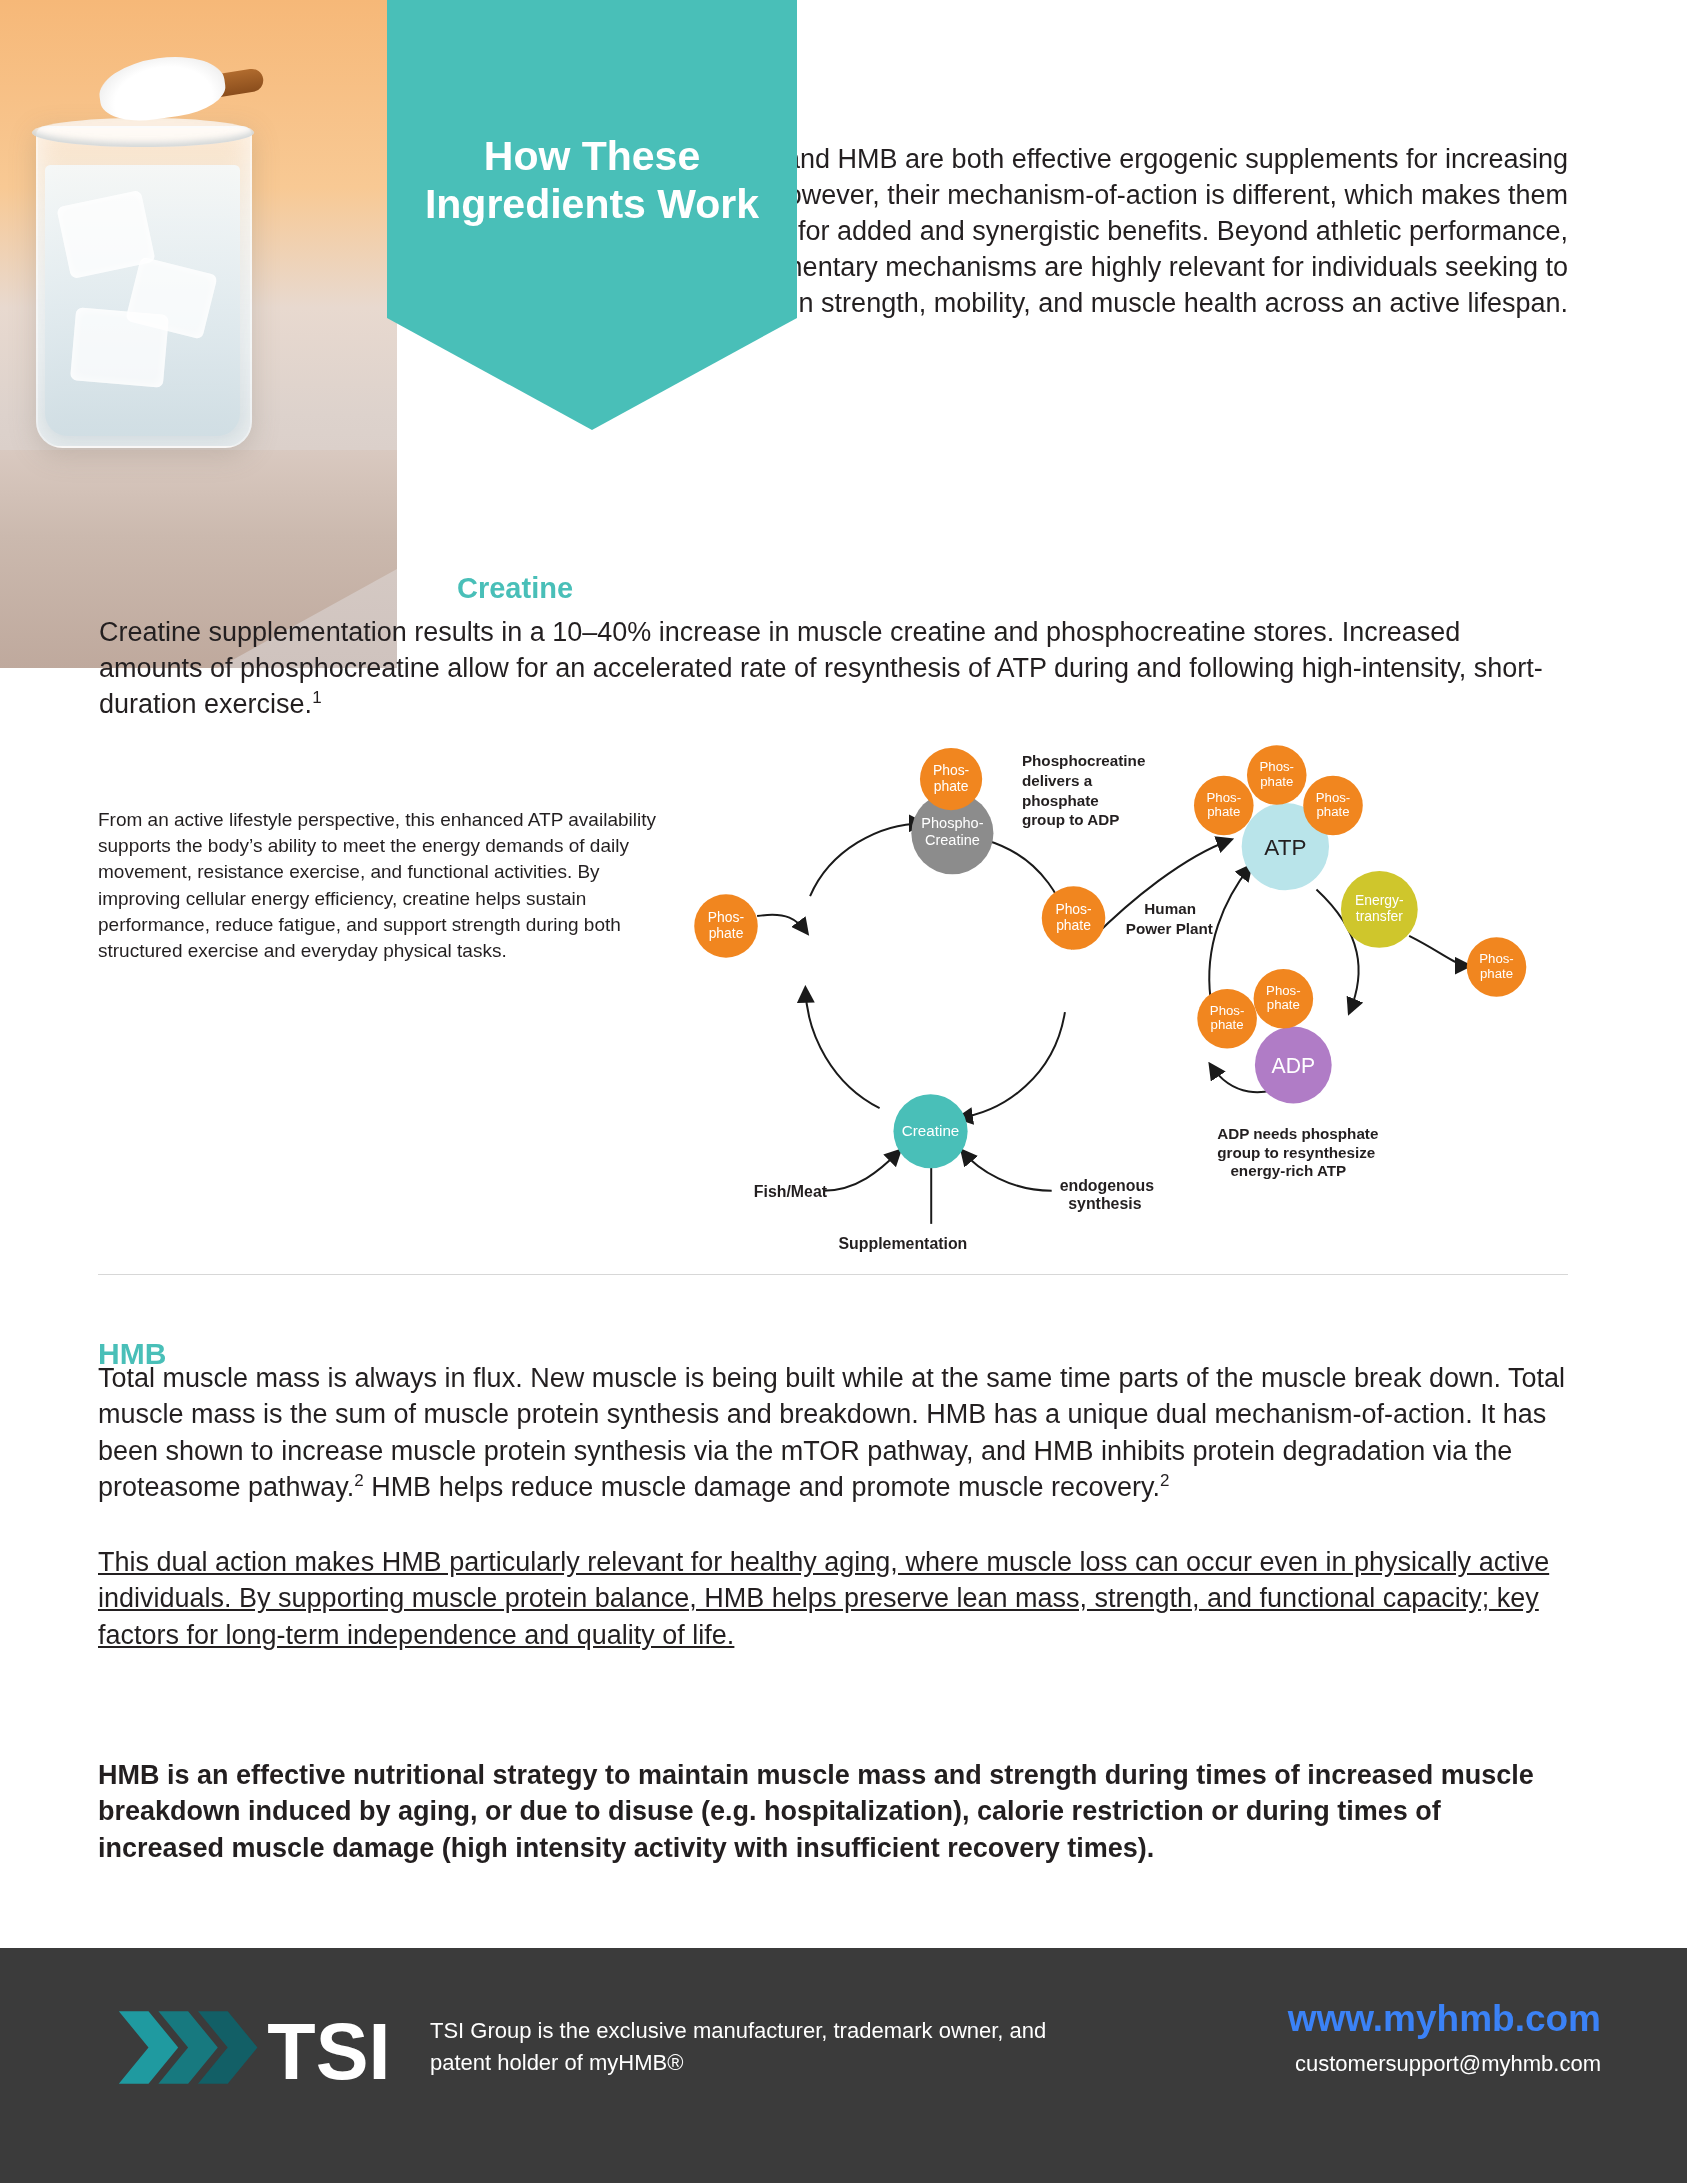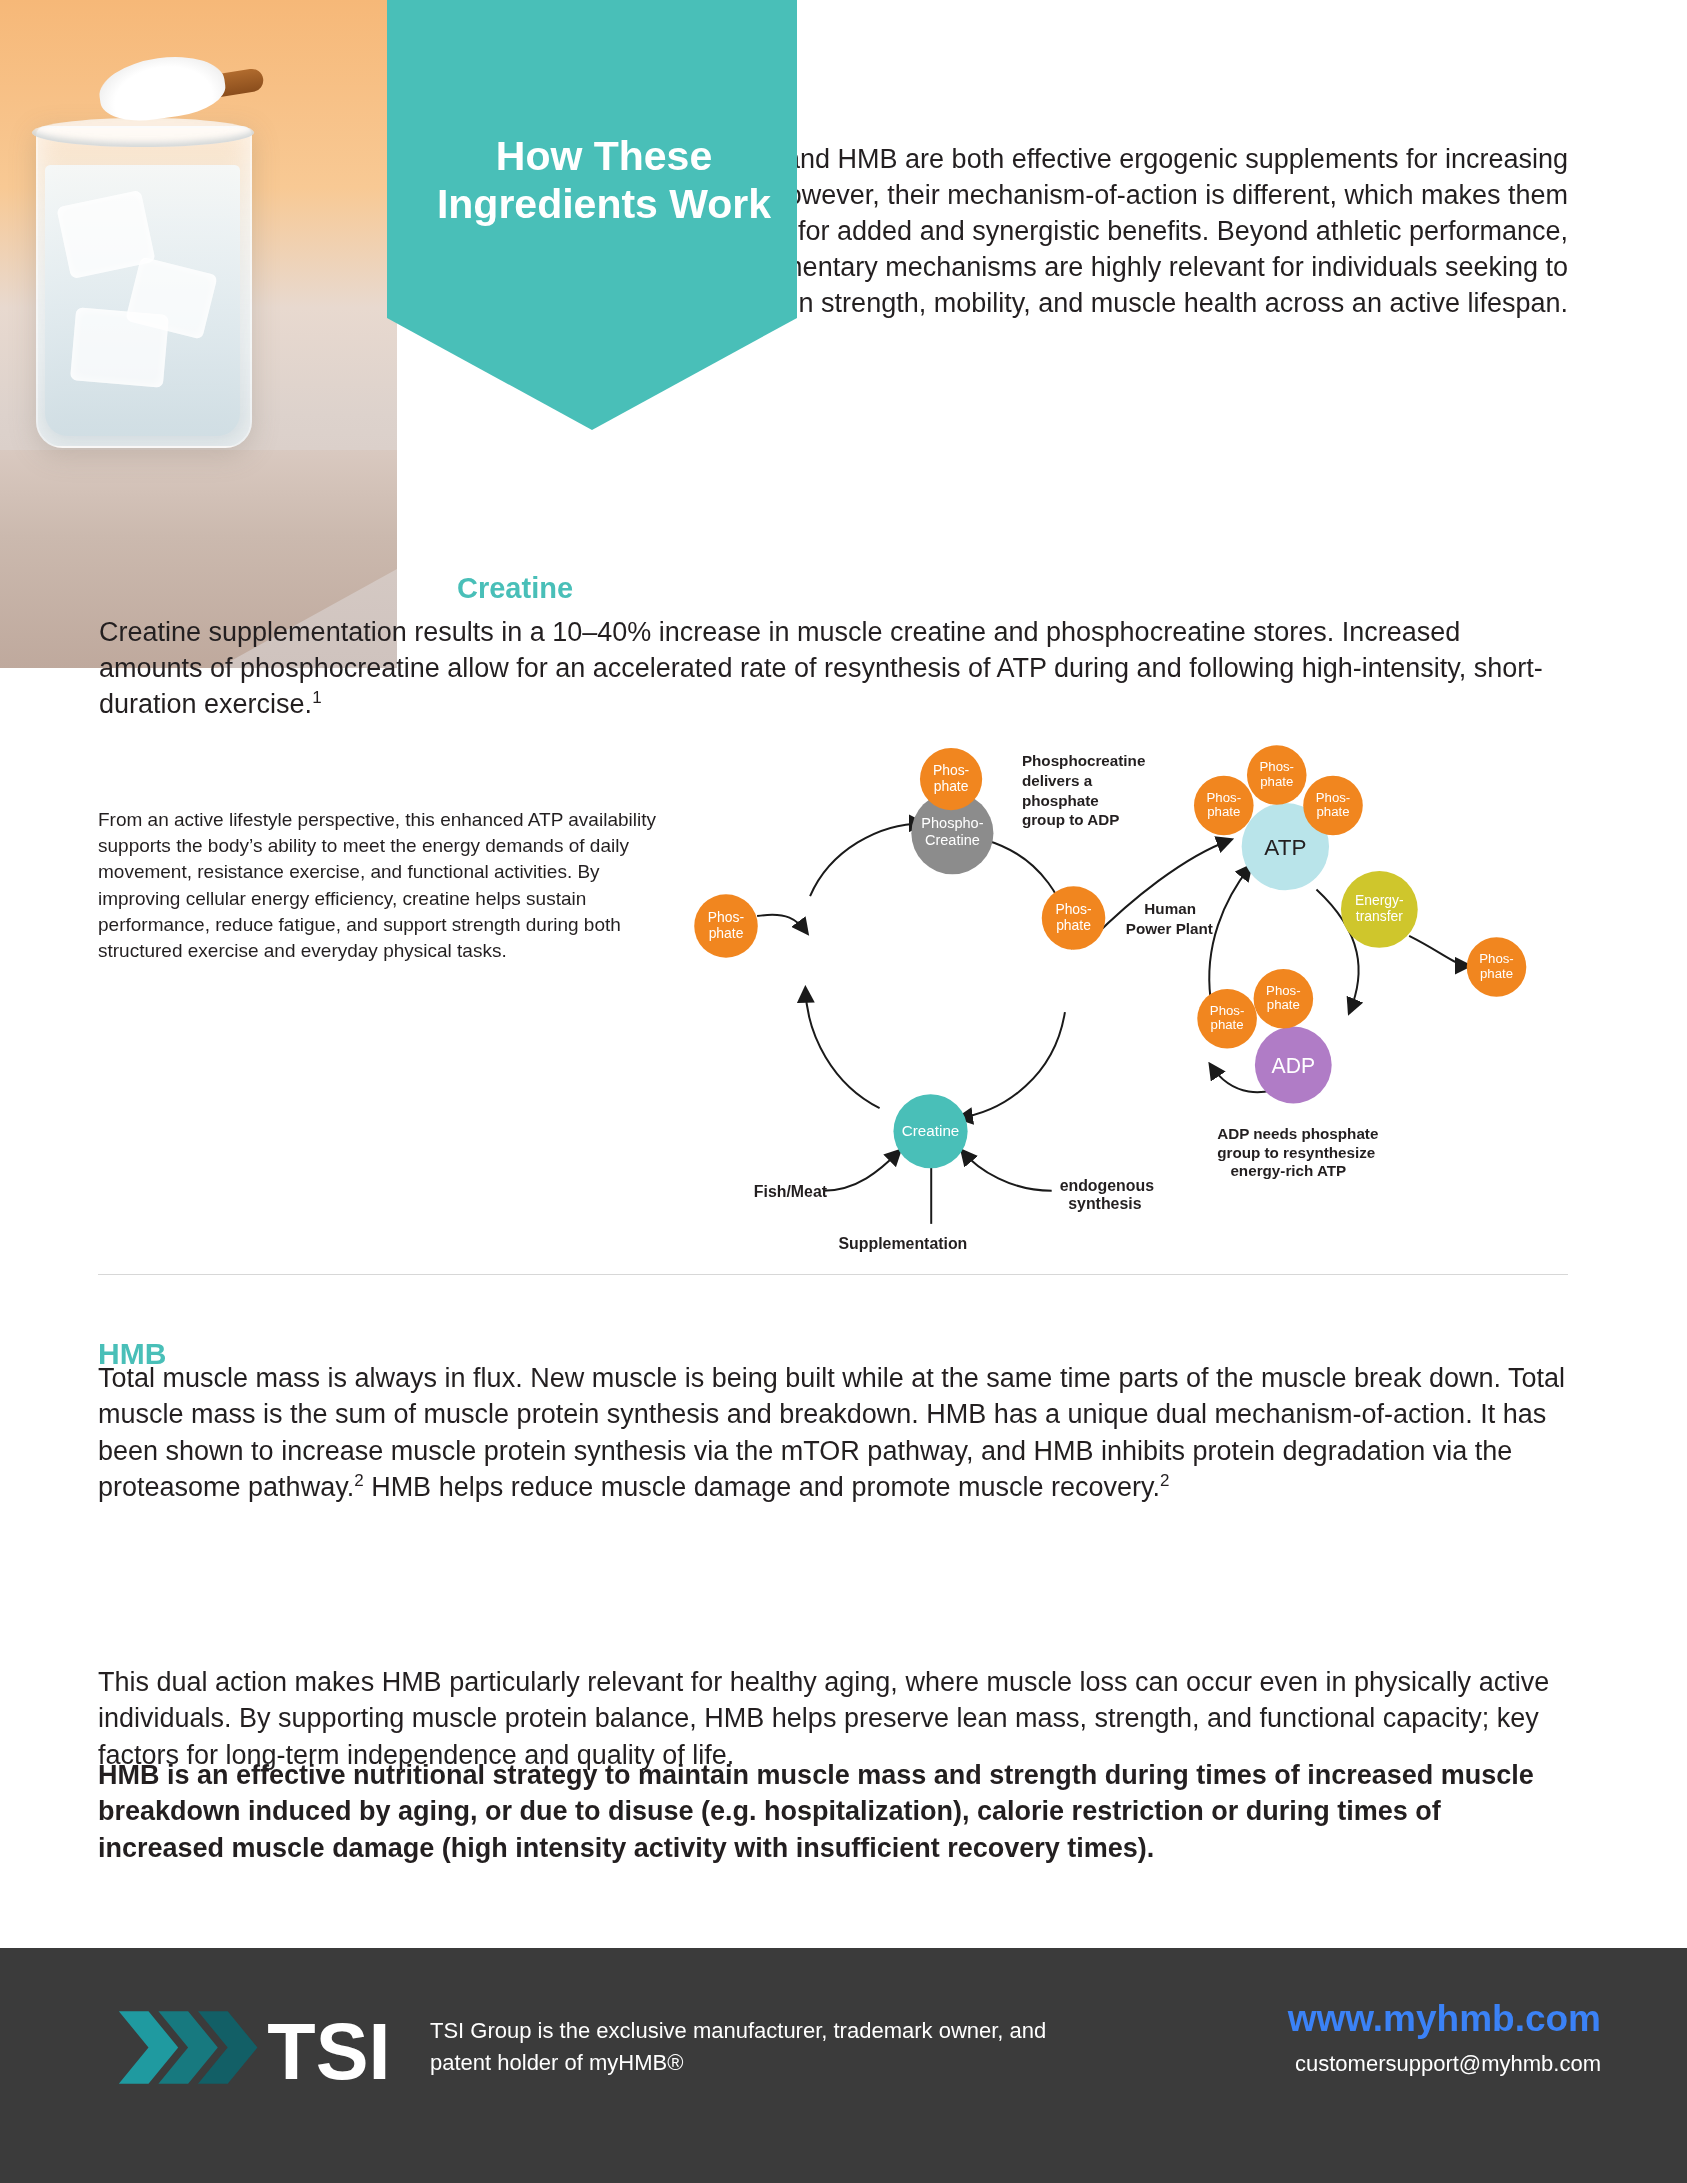--- a/index.html
+++ b/index.html
@@ -124,21 +124,20 @@
     position: absolute;
     left: 387px;
     top: 132px;
     width: 410px;
     text-align: center;
     color: #ffffff;
     font-size: 41px;
     font-weight: bold;
     line-height: 1.18;
     z-index: 4;
-    margin-left: 12px;
   }
 
   
   .intro {
     position: absolute;
     left: 582px;
     top: 142px;
     width: 986px;
     font-size: 27px;
     line-height: 1.33;
@@ -206,21 +205,21 @@
     margin-top: 24px;
   }
   .hmb-p {
     position: absolute;
     left: 98px;
     width: 1472px;
     font-size: 27px;
     line-height: 1.35;
   }
   .hmb-p1 { top: 1360px; }
-  .hmb-p2 { top: 1664px; }
+  .hmb-p2 { top: 1544px; text-decoration: underline; }
   .hmb-p3 { top: 1757px; font-weight: bold; }
 
   
   .footer {
     position: absolute;
     left: 0;
     top: 1948px;
     width: 1687px;
     height: 235px;
     background: #3b3b3b;

